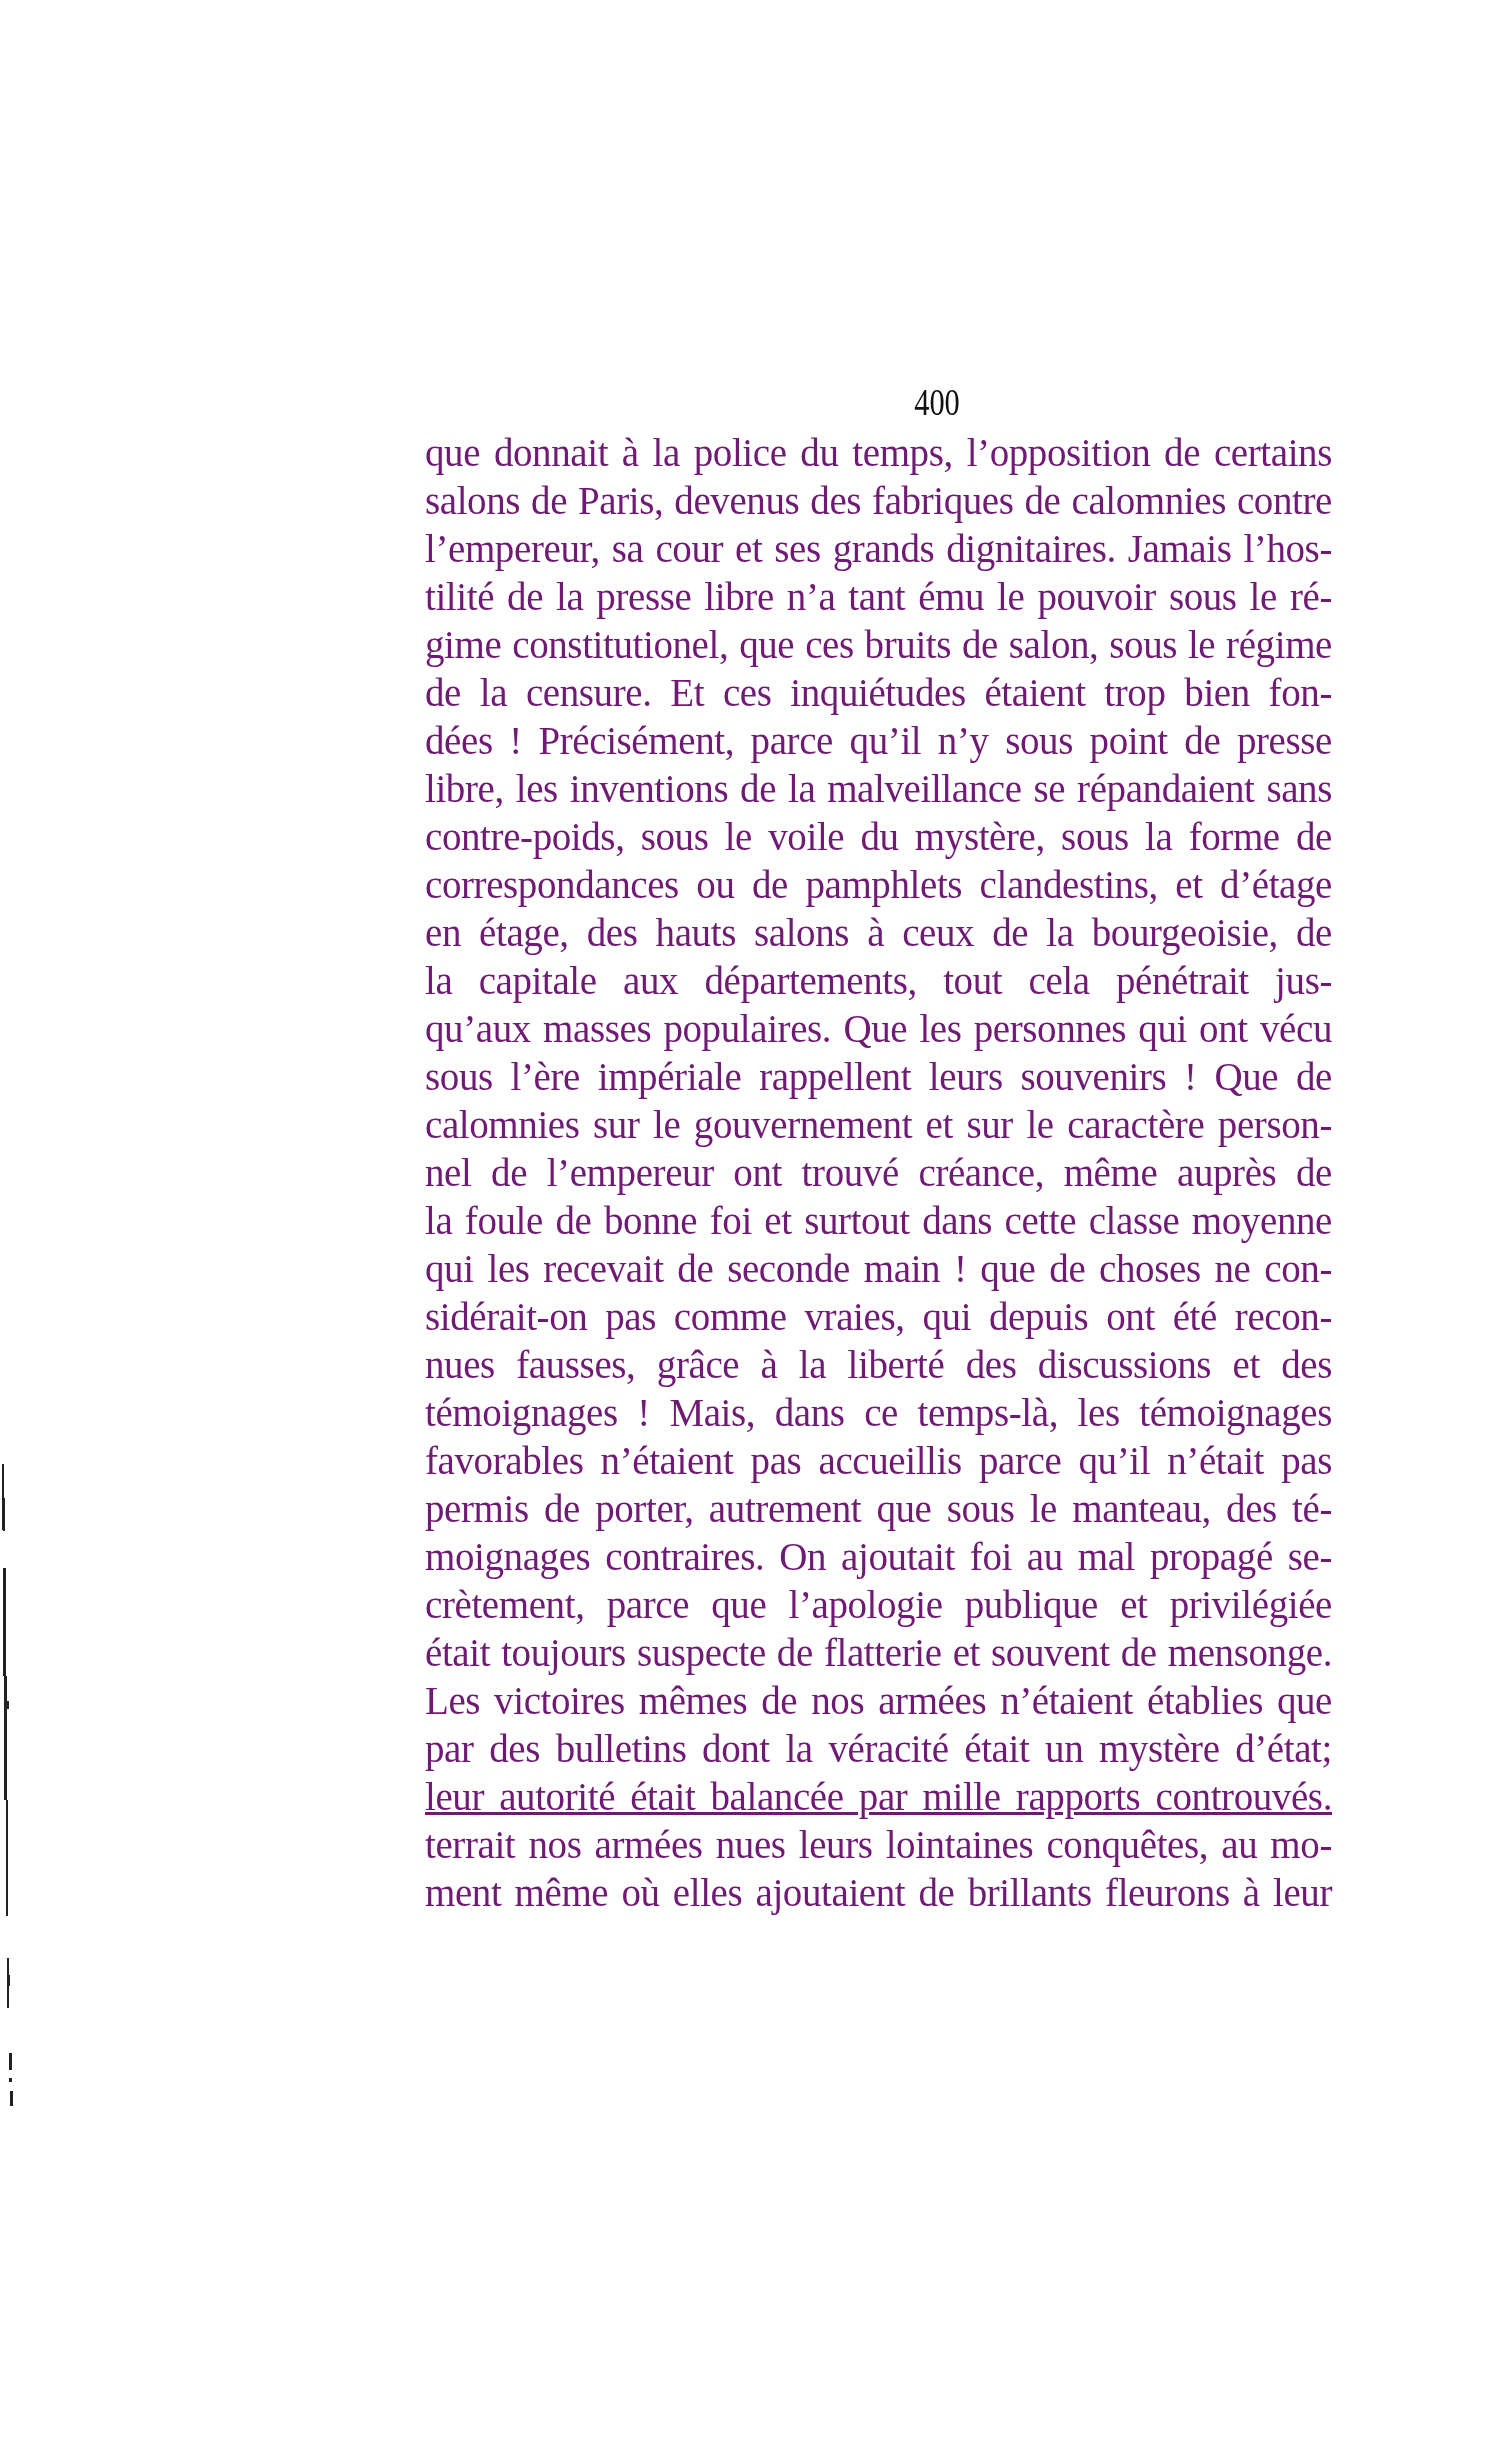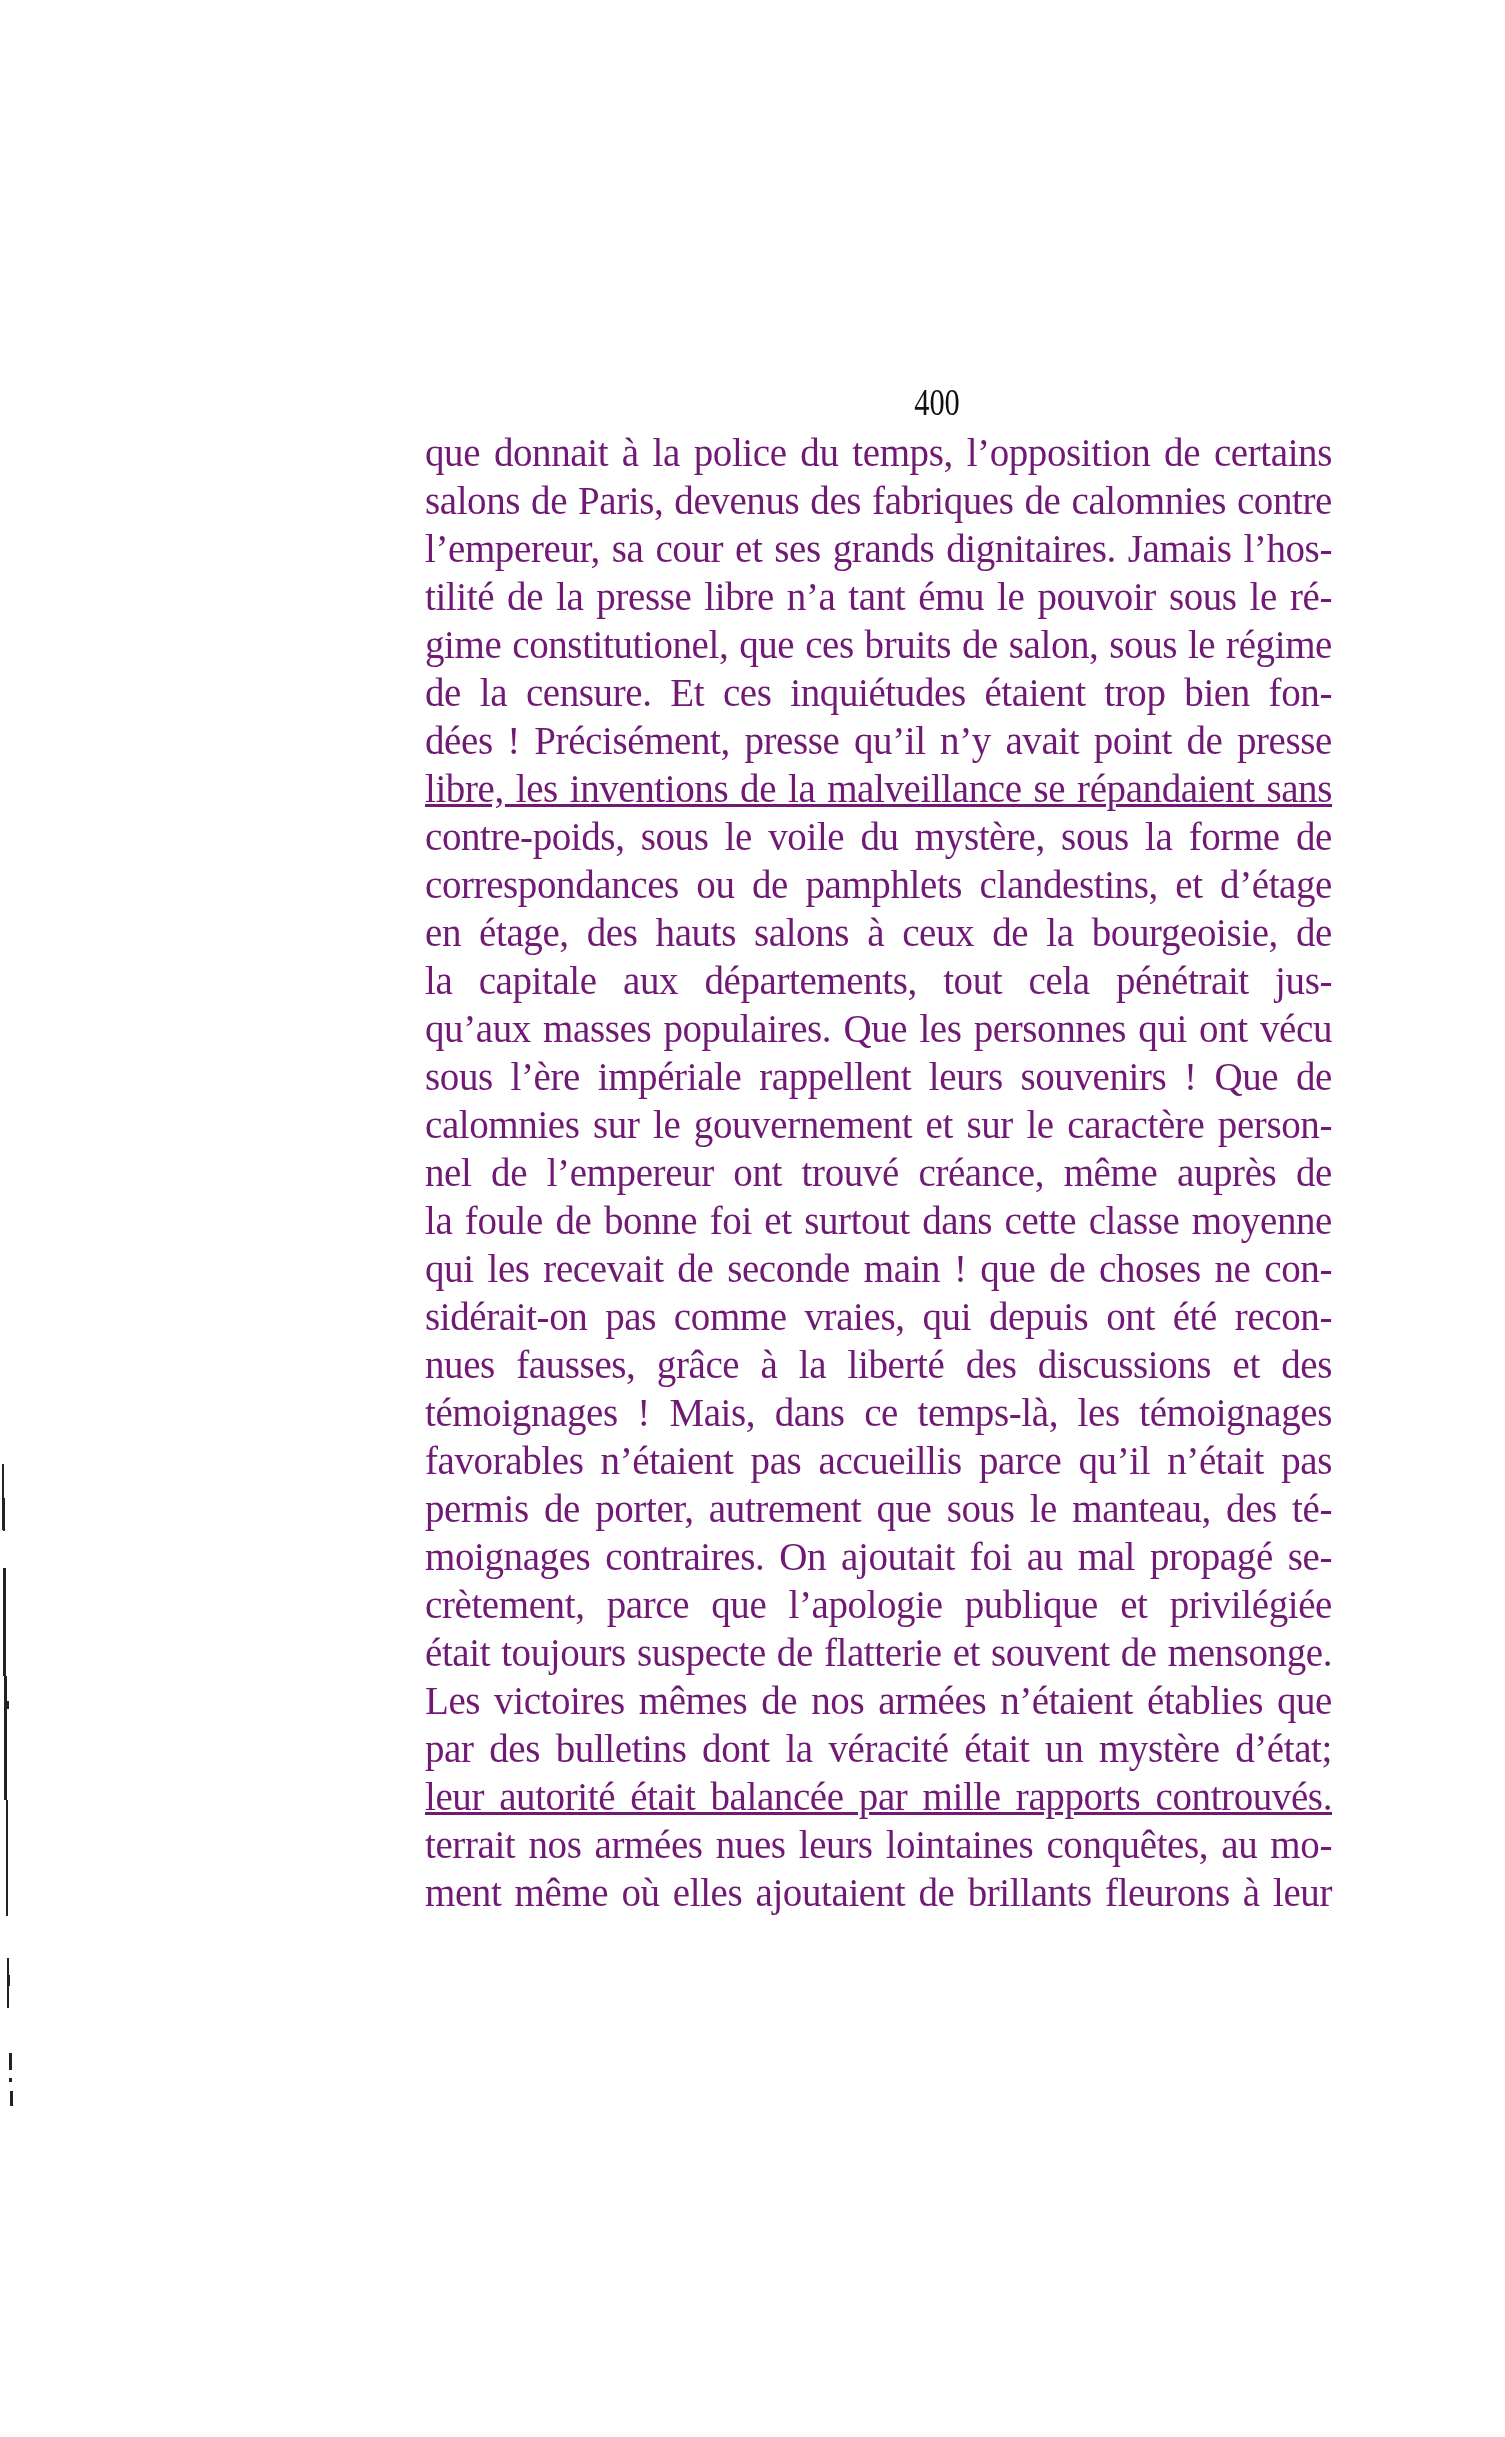--- a/index.html
+++ b/index.html
@@ -28,22 +28,22 @@
 
 <div class="page">
   <div class="page-number">400</div>
   <div class="body-text" id="body-text">
       <div class="line" style="display: block; width: 907px;">que donnait à la police du temps, l’opposition de certains</div>
       <div class="line" style="display: block; width: 907px;">salons de Paris, devenus des fabriques de calomnies contre</div>
       <div class="line" style="display: block; width: 907px;">l’empereur, sa cour et ses grands dignitaires. Jamais l’hos-</div>
       <div class="line" style="display: block; width: 907px;">tilité de la presse libre n’a tant ému le pouvoir sous le ré-</div>
       <div class="line" style="display: block; width: 907px;">gime constitutionel, que ces bruits de salon, sous le régime</div>
       <div class="line" style="display: block; width: 907px;">de la censure. Et ces inquiétudes étaient trop bien fon-</div>
-      <div class="line" style="display: block; width: 907px;">dées ! Précisément, presse qu’il n’y avait point de presse</div>
-      <div class="line" style="display: block; width: 907px; text-decoration: underline;">libre, les inventions de la malveillance se répandaient sans</div>
+      <div class="line" style="display: block; width: 907px;">dées ! Précisément, parce qu’il n’y sous point de presse</div>
+      <div class="line" style="display: block; width: 907px;">libre, les inventions de la malveillance se répandaient sans</div>
       <div class="line" style="display: block; width: 907px;">contre-poids, sous le voile du mystère, sous la forme de</div>
       <div class="line" style="display: block; width: 907px;">correspondances ou de pamphlets clandestins, et d’étage</div>
       <div class="line" style="display: block; width: 907px;">en étage, des hauts salons à ceux de la bourgeoisie, de</div>
       <div class="line" style="display: block; width: 907px;">la capitale aux départements, tout cela pénétrait jus-</div>
       <div class="line" style="display: block; width: 907px;">qu’aux masses populaires. Que les personnes qui ont vécu</div>
       <div class="line" style="display: block; width: 907px;">sous l’ère impériale rappellent leurs souvenirs ! Que de</div>
       <div class="line" style="display: block; width: 907px;">calomnies sur le gouvernement et sur le caractère person-</div>
       <div class="line" style="display: block; width: 907px;">nel de l’empereur ont trouvé créance, même auprès de</div>
       <div class="line" style="display: block; width: 907px;">la foule de bonne foi et surtout dans cette classe moyenne</div>
       <div class="line" style="display: block; width: 907px;">qui les recevait de seconde main ! que de choses ne con-</div>

